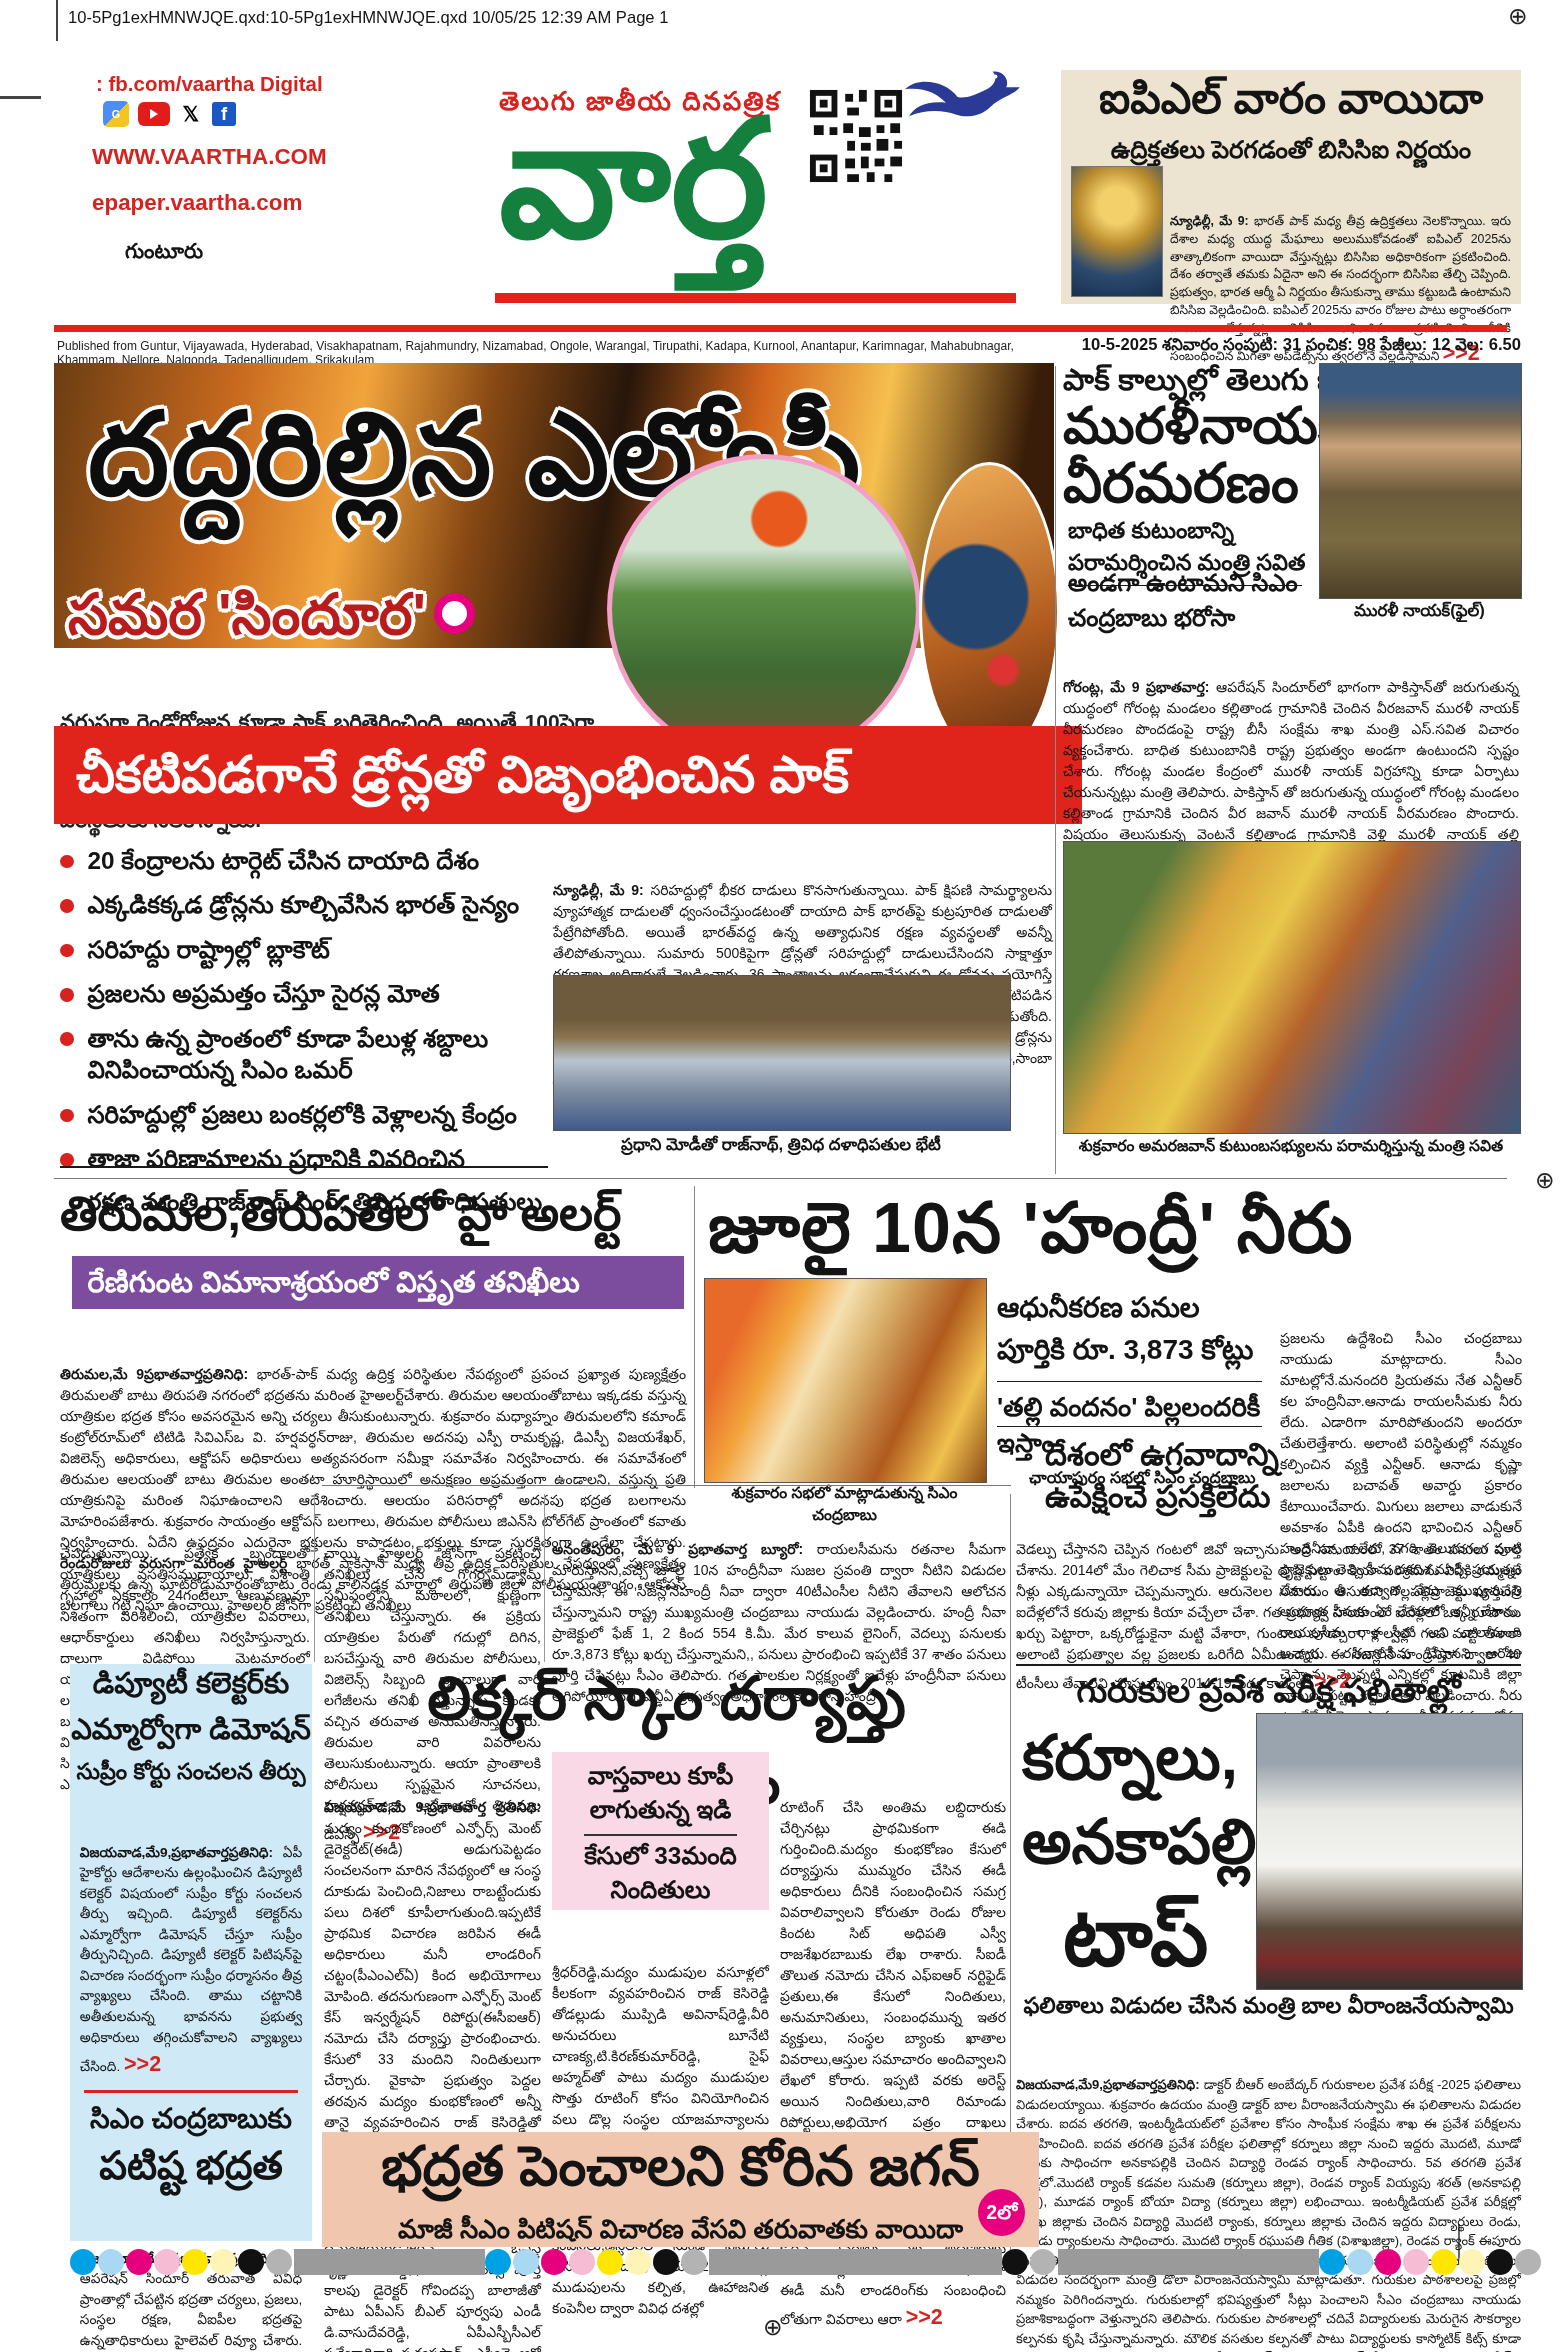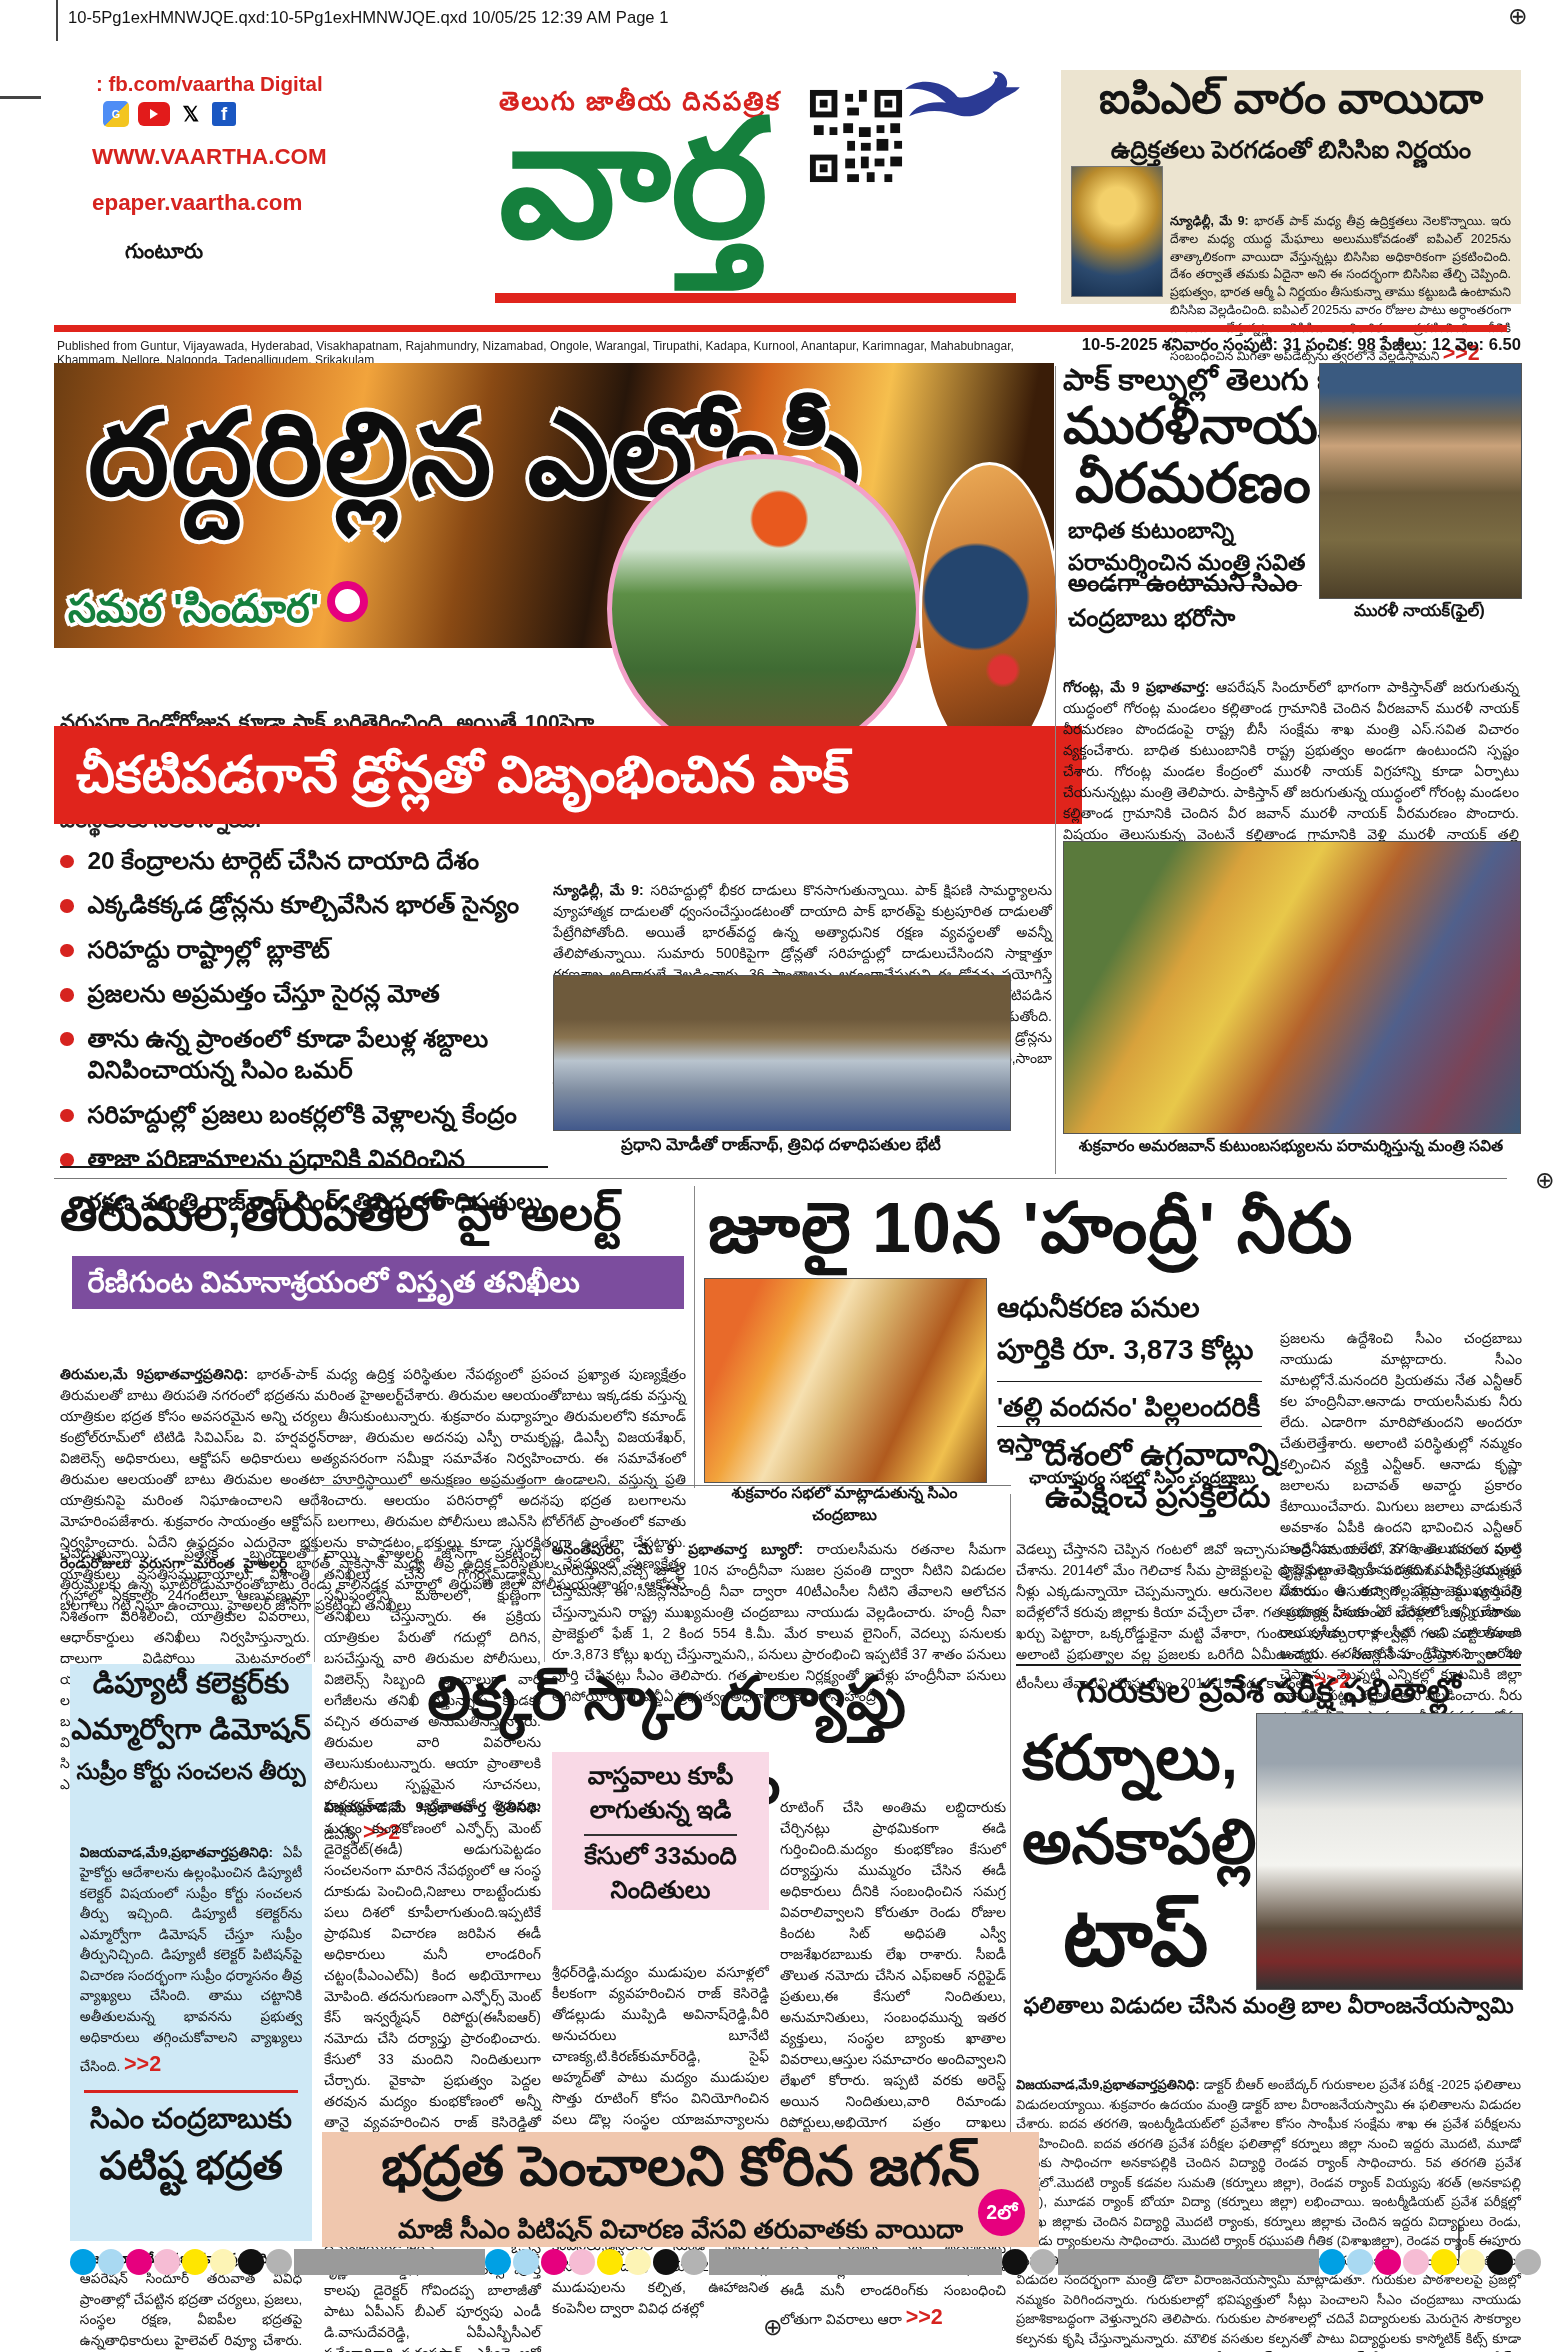--- a/index.html
+++ b/index.html
@@ -119,21 +119,21 @@
   <div class="abs b outline" style="left:88px;top:388px;width:956px;font-size:115px;letter-spacing:2px;color:#0d0d0d;">దద్దరిల్లిన ఎల్వోసీ</div>
 
   <div class="abs oval" style="left:607px;top:454px;width:304px;height:300px;border:5.9px solid #f2a0c8;background:
        radial-gradient(circle at 55% 20%,#e8591e 0 9%,transparent 10%),
        linear-gradient(180deg,#cfe3ce 0 30%,#5d8f46 45%,#3f6b33 70%,#6e5633 100%);"></div>
   <div class="abs oval" style="left:919px;top:462px;width:135px;height:293px;border:3.9px solid #fff;background:
        radial-gradient(circle at 40% 45%,#24456e 0 28%,transparent 30%),
        radial-gradient(circle at 60% 70%,#d33 0 6%,transparent 8%),
        linear-gradient(160deg,#f0b05a,#b05a1e 60%,#5c2c10);"></div>
 
-  <div class="abs b outline" style="left:68px;top:581px;font-size:40px;color:#15803d;">
+  <div class="abs b outline" style="left:68px;top:581px;font-size:57px;color:#b91c1c;">
     <span>సమర 'సిందూర'</span><span style="display:inline-block;width:25px;height:25px;border:8.8px solid #e6007e;border-radius:50%;margin-left:7.8px;background:#fff;"></span>
   </div>
 
   <div class="abs jt b" style="left:60px;top:661px;width:534px;font-size:21px;line-height:1.55;color:#222;">వరుసగా రెండోరోజున కూడా పాక్ బరితెగించింది. అయితే 100పైగా డ్రోన్లను కూల్చివేసి భారత్‌సైనికులే తమసత్తా మరోసారి నిరూపించారు. కాశ్మీర్ సహా నాలుగు రాష్ట్రాలలో తీవ్ర ఉద్రిక్త పరిస్థితులు నెలకొన్నాయి.</div>
 
   <div class="abs redbar wht b" style="left:54px;top:726px;width:1028px;height:98px;font-size:51px;line-height:98px;padding-left:22px;box-sizing:border-box;">చీకటిపడగానే డ్రోన్లతో విజృంభించిన పాక్</div>
 
   <div class="abs" style="left:60px;top:845px;width:486px;">
     <div class="bullet-li">
         <span class="bdot"></span>
@@ -170,21 +170,21 @@
   <div class="abs jt small" style="left:553px;top:835px;width:499px;"><span class="b">న్యూఢిల్లీ, మే 9:</span><span> సరిహద్దుల్లో భీకర దాడులు కొనసాగుతున్నాయి. పాక్ క్షిపణి సామర్థ్యాలను వ్యూహాత్మక దాడులతో ధ్వంసంచేస్తుండటంతో దాయాది పాక్ భారత్‌పై కుట్రపూరిత దాడులతో పేట్రేగిపోతోంది. అయితే భారత్‌వద్ద ఉన్న అత్యాధునిక రక్షణ వ్యవస్థలతో అవన్నీ తేలిపోతున్నాయి. సుమారు 500కిపైగా డ్రోన్లతో సరిహద్దుల్లో దాడులుచేసిందని సాక్షాత్తూ రక్షణశాఖ అధికారులే వెల్లడించారు. 36 ప్రాంతాలను లక్ష్యంగాచేసుకుని ఈ డ్రోన్లను ప్రయోగిస్తే పాక్‌డ్రోన్లు అన్నింటినీ సమర్థవంతంగా భారత్ సేనలు తిప్పికొట్టాయి. శుక్రవారం రాత్రి చీకటిపడిన వెంటనే మళ్లీ దాడులు ప్రారంభించిన పాక్ దాడులను అక్కడికక్కడే తిప్పికొడుతోంది. రాజస్థాన్‌లోని జైసల్మేర్, పోఖ్రాన్ ప్రాంతాల్లోకి దూసుకువచ్చిన డ్రోన్లను భారత్‌సేనలుకూల్చివేసాయి. అలాగే జమ్ముకాశ్మీర్‌లోని కుప్వారా, పూంచ్,రాజౌరి,సాంబా సెక్టార్‌లలో డ్రోన్ల దాడులు ముమ్మరం చేయడంతో భారత్</span> <span class="jump">&gt;&gt;2</span></div>
   <div class="abs frame" style="left:553px;top:975px;width:456px;height:154px;background:
        linear-gradient(180deg,#6e5a3c 0 28%,#8a7450 40%,#b9c4ce 55%,#7e8ca0 75%,#42598c 100%);"></div>
   <div class="abs cap c" style="left:553px;top:1135px;width:456px;">ప్రధాని మోడీతో రాజ్‌నాథ్, త్రివిధ దళాధిపతుల భేటీ</div>
 
   <div class="abs vline" style="left:1055px;top:366px;height:808px;background:#888;width:1px;"></div>
   <div class="abs hline" style="left:54px;top:1178px;width:1453px;background:#777;height:1px;"></div>
 
   <div class="abs b" style="left:1063px;top:363px;font-size:30px;">పాక్ కాల్పుల్లో తెలుగు జవాన్</div>
   <div class="abs b" style="left:1063px;top:396px;font-size:51px;">మురళీనాయక్</div>
-  <div class="abs b" style="left:1063px;top:451px;font-size:55px;margin-left:12px;">వీరమరణం</div>
+  <div class="abs b" style="left:1063px;top:451px;font-size:55px;">వీరమరణం</div>
   <div class="abs b" style="left:1068px;top:515px;width:244px;font-size:22.4px;line-height:1.45;">బాధిత కుటుంబాన్ని పరామర్శించిన మంత్రి సవిత</div>
   <div class="abs hline" style="left:1068px;top:585px;width:234px;height:1px;"></div>
   <div class="abs b" style="left:1068px;top:566px;width:244px;font-size:24px;line-height:1.45;">అండగా ఉంటామని సిఎం చంద్రబాబు భరోసా</div>
   <div class="abs frame" style="left:1319px;top:363px;width:201px;height:234px;background:
        linear-gradient(180deg,#3a5a80 0 12%,#7d6a4e 25%,#caa27a 35%,#6b5a3a 55%,#7a6b42 75%,#4c3f28 100%);"></div>
   <div class="abs b c" style="left:1319px;top:601px;width:201px;font-size:16.6px;">మురళీ నాయక్(ఫైల్)</div>
 
   <div class="abs jt small" style="left:1063px;top:632px;width:456px;"><span class="b">గోరంట్ల, మే 9 ప్రభాతవార్త:</span><span> ఆపరేషన్ సిందూర్‌లో భాగంగా పాకిస్తాన్‌తో జరుగుతున్న యుద్ధంలో గోరంట్ల మండలం కల్లితాండ గ్రామానికి చెందిన వీరజవాన్ మురళీ నాయక్ వీరమరణం పొందడంపై రాష్ట్ర బీసీ సంక్షేమ శాఖ మంత్రి ఎస్.సవిత విచారం వ్యక్తంచేశారు. బాధిత కుటుంబానికి రాష్ట్ర ప్రభుత్వం అండగా ఉంటుందని స్పష్టం చేశారు. గోరంట్ల మండల కేంద్రంలో మురళీ నాయక్ విగ్రహాన్ని కూడా ఏర్పాటు చేయనున్నట్లు మంత్రి తెలిపారు. పాకిస్తాన్ తో జరుగుతున్న యుద్ధంలో గోరంట్ల మండలం కల్లితాండ గ్రామానికి చెందిన వీర జవాన్ మురళీ నాయక్ వీరమరణం పొందారు. విషయం తెలుసుకున్న వెంటనే కల్లితాండ గ్రామానికి వెళ్లి మురళీ నాయక్ తల్లి దండ్రులను మంత్రి శుక్రవారం పరామర్శించారు. కన్నీరు మున్నీరుగా విలపిస్తున్న మురళీ నాయక్ తల్లిదండ్రులు శ్రీరాములునాయక్, జ్యోతిభాయిని చూసి మంత్రి భావోద్వేగానికి గురై కంటతడి పెట్టారు. తేరుకున్నాక మురళీనాయక్ తల్లిదండ్రులను ఓదార్చారు. ప్రభుత్వంతో పాటు దేశమంతా అండగా ఉంటుందని భరోసా ఇచ్చారు. అనంతరం నిర్వహించిన విలేకరుల సమావేశంలో మంత్రి సవిత మాట్లాడారు. తమ ఏకైక బిడ్డయుద్ధంలో వీరమరణం చెందడంతో మురళీనాయక్ తల్లిదం</span> <span class="jump">&gt;&gt;2</span></div>
 
   <div class="abs frame" style="left:1063px;top:841px;width:456px;height:291px;background:

